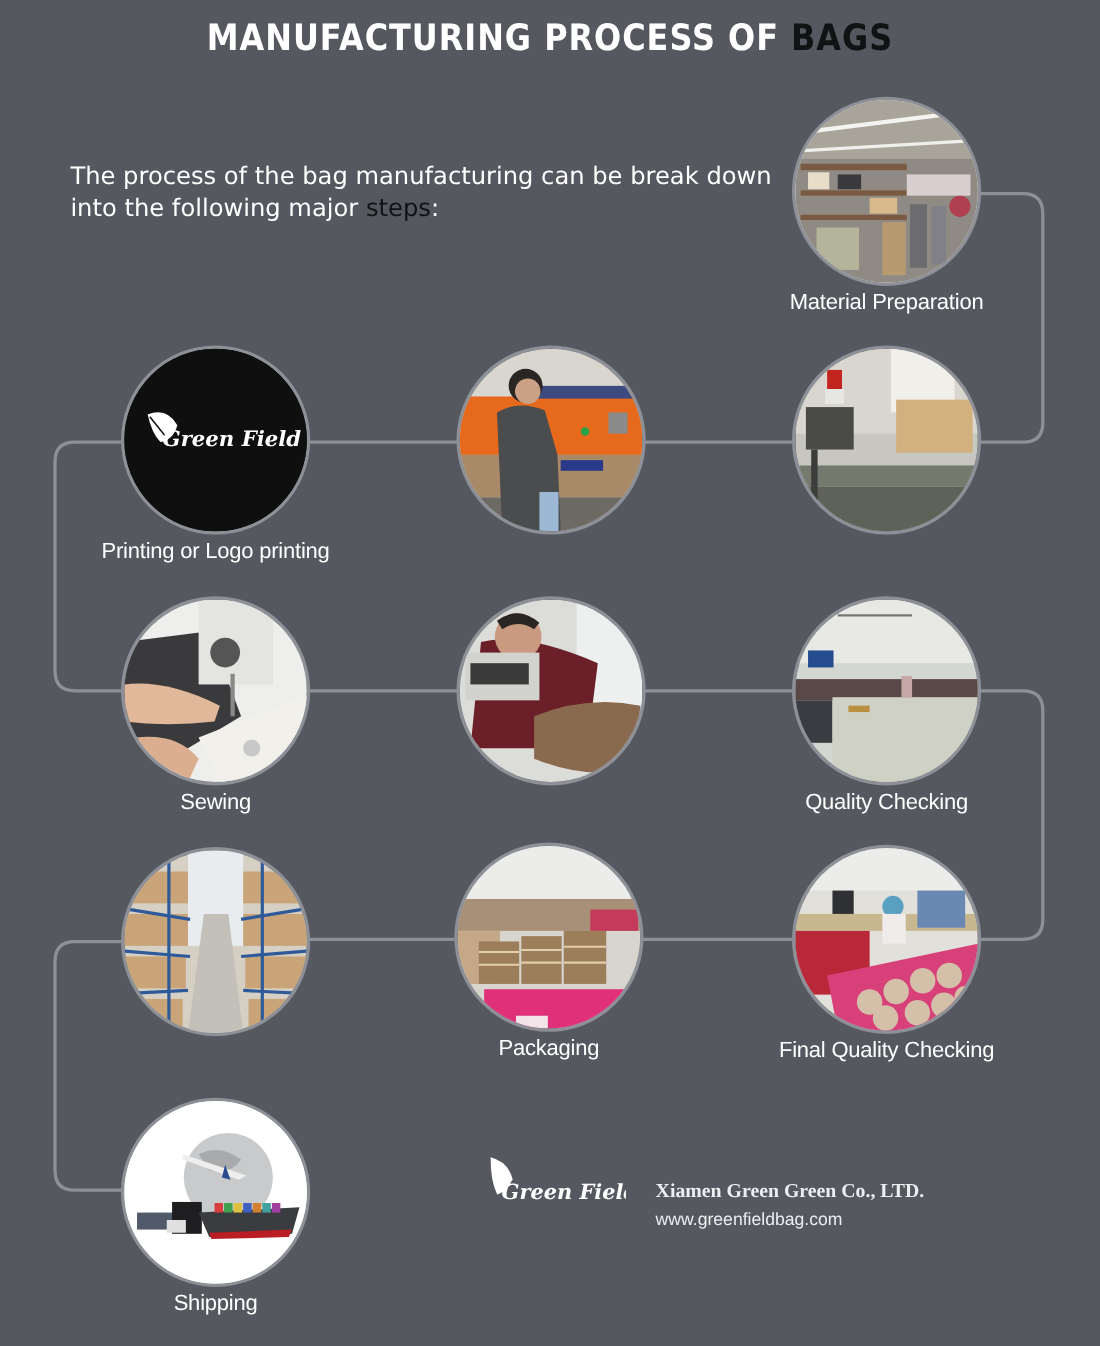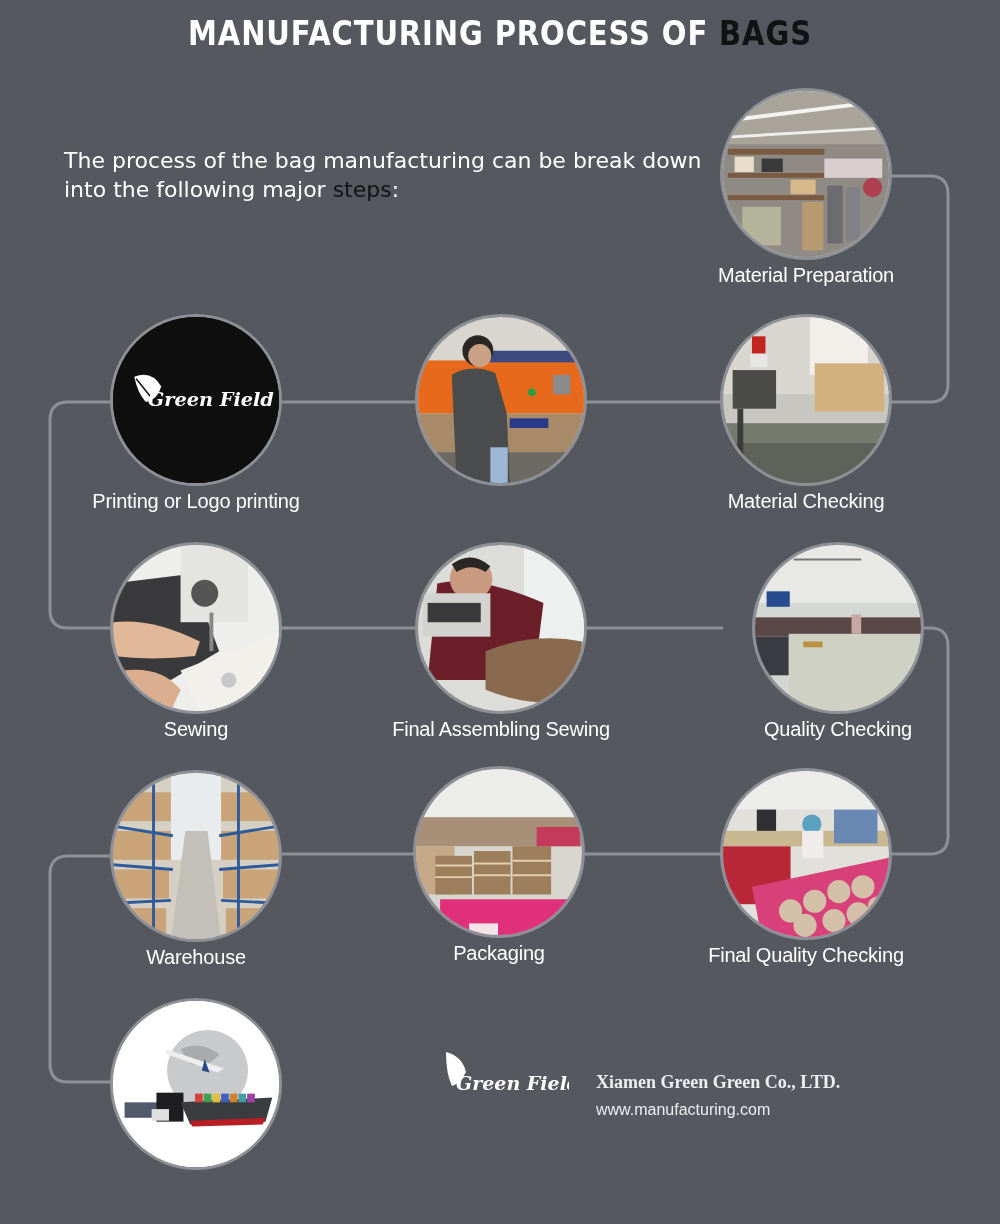--- a/index.html
+++ b/index.html
@@ -136,21 +136,20 @@
       <rect x="90" y="0" width="60" height="60" fill="#f1efea"></rect>
       <rect x="30" y="20" width="14" height="18" fill="#c22420"></rect>
       <rect x="28" y="38" width="18" height="14" fill="#e6e6e2"></rect>
       <rect x="10" y="55" width="45" height="40" fill="#4a4a46"></rect>
       <rect x="95" y="48" width="72" height="50" fill="#d2b17e"></rect>
       <rect x="0" y="110" width="172" height="20" fill="#757a6e"></rect>
       <rect x="0" y="130" width="172" height="42" fill="#5e6258"></rect>
       <rect x="15" y="95" width="6" height="70" fill="#3c3c3a"></rect>
     </svg>
   </div>
-  <div class="step-label" style="margin-top:4px;">Material Checking</div>
 </div>
 
 <div class="step" style="left:381px; top:314px;">
   <div class="circle">
     <svg class="scene" viewBox="0 0 172 172" preserveAspectRatio="none">
       <rect width="172" height="172" fill="#d9d6cf"></rect>
       <rect x="0" y="45" width="172" height="55" fill="#e76a1c"></rect>
       <rect x="60" y="35" width="110" height="12" fill="#3c4a80"></rect>
       <rect x="140" y="60" width="18" height="20" fill="#8a8a8a"></rect>
       <circle cx="118" cy="78" r="4" fill="#28a046"></circle>
@@ -202,24 +201,23 @@
       <rect width="172" height="172" fill="#dcdcd8"></rect>
       <rect x="110" y="0" width="62" height="100" fill="#eef0f0"></rect>
       <path d="M20 40 Q60 30 130 60 L120 140 L10 140 Z" fill="#6b1f28"></path>
       <circle cx="55" cy="35" r="22" fill="#c99a80"></circle>
       <path d="M35 20 Q55 5 75 22 L70 28 Q55 18 40 28 Z" fill="#2a2624"></path>
       <rect x="5" y="50" width="70" height="45" fill="#d2d2ce"></rect>
       <rect x="10" y="60" width="55" height="20" fill="#3a3a3a"></rect>
       <path d="M70 110 Q120 90 170 100 L165 160 Q120 170 70 150 Z" fill="#8a6a4e"></path>
     </svg>
   </div>
-  <div class="step-label" style="margin-top:4px;">Final Assembling Sewing</div>
-</div>
-
-<div class="step" style="left:718px; top:542px;">
+</div>
+
+<div class="step" style="left:686px; top:542px;">
   <div class="circle">
     <svg class="scene" viewBox="0 0 172 172" preserveAspectRatio="none">
       <rect width="172" height="172" fill="#d4d6d2"></rect>
       <rect x="0" y="0" width="172" height="60" fill="#e8e8e4"></rect>
       <rect x="12" y="48" width="24" height="16" fill="#244c8e"></rect>
       <line x1="40" y1="15" x2="110" y2="15" stroke="#777" stroke-width="2"></line>
       <rect x="0" y="75" width="172" height="20" fill="#5a4848"></rect>
       <rect x="0" y="95" width="35" height="40" fill="#3a3c42"></rect>
       <rect x="35" y="92" width="137" height="80" fill="#cfd1c4"></rect>
       <rect x="50" y="100" width="20" height="6" fill="#b89040"></rect>
@@ -305,21 +303,20 @@
           <line x1="0" y1="95" x2="62" y2="100"></line>
         <line x1="0" y1="135" x2="60" y2="132"></line>
         <line x1="172" y1="55" x2="110" y2="65"></line>
           <line x1="172" y1="95" x2="110" y2="100"></line>
         <line x1="172" y1="135" x2="112" y2="132"></line>
         <line x1="42" y1="10" x2="42" y2="172"></line>
           <line x1="130" y1="10" x2="130" y2="172"></line>
       </g>
     </svg>
   </div>
-  <div class="step-label" style="margin-top:4px;">Warehouse</div>
 </div>
 
 <div class="step" style="left:76px; top:998px;">
   <div class="circle" style="background:#ffffff;">
     <svg class="scene" viewBox="0 0 172 172" preserveAspectRatio="none">
       <rect width="172" height="172" fill="#ffffff"></rect>
       <circle cx="98" cy="72" r="42" fill="#c8cacc"></circle>
       <path d="M70 50 Q90 40 110 55 Q100 70 80 65 Z" fill="#a8aaac"></path>
       <path d="M55 50 L115 70 L108 74 L55 55 Z" fill="#eeeeee"></path>
       <path d="M95 60 L100 74 L92 72 Z" fill="#2a4a8e"></path>
@@ -332,23 +329,24 @@
         <rect x="85" y="96" width="8" height="9" fill="#d84040"></rect>
           <rect x="94" y="96" width="8" height="9" fill="#40a050"></rect>
         <rect x="103" y="96" width="8" height="9" fill="#e0c040"></rect>
           <rect x="112" y="96" width="8" height="9" fill="#4060c0"></rect>
         <rect x="121" y="96" width="8" height="9" fill="#d08030"></rect>
           <rect x="130" y="96" width="8" height="9" fill="#40a0a0"></rect>
         <rect x="139" y="96" width="8" height="9" fill="#a040a0"></rect>
       </g>
     </svg>
   </div>
+  <div class="step-label" style="margin-top:4px;">Shipping</div>
 </div>
 
 <svg class="footer-logo" viewBox="0 0 125 46">
   <g>
     <path d="M2 2 Q18 6 22 22 Q16 34 8 36 Q2 24 2 2 Z" fill="#ffffff"></path>
   </g>
   <text x="12" y="40" class="logo-text" font-size="19">Green Field</text>
 </svg>
 
 <div class="footer-company">Xiamen Green Green Co., LTD.</div>
-<div class="footer-url">www.manufacturing.com</div>
+<div class="footer-url">www.greenfieldbag.com</div>
 
 </body></html>

